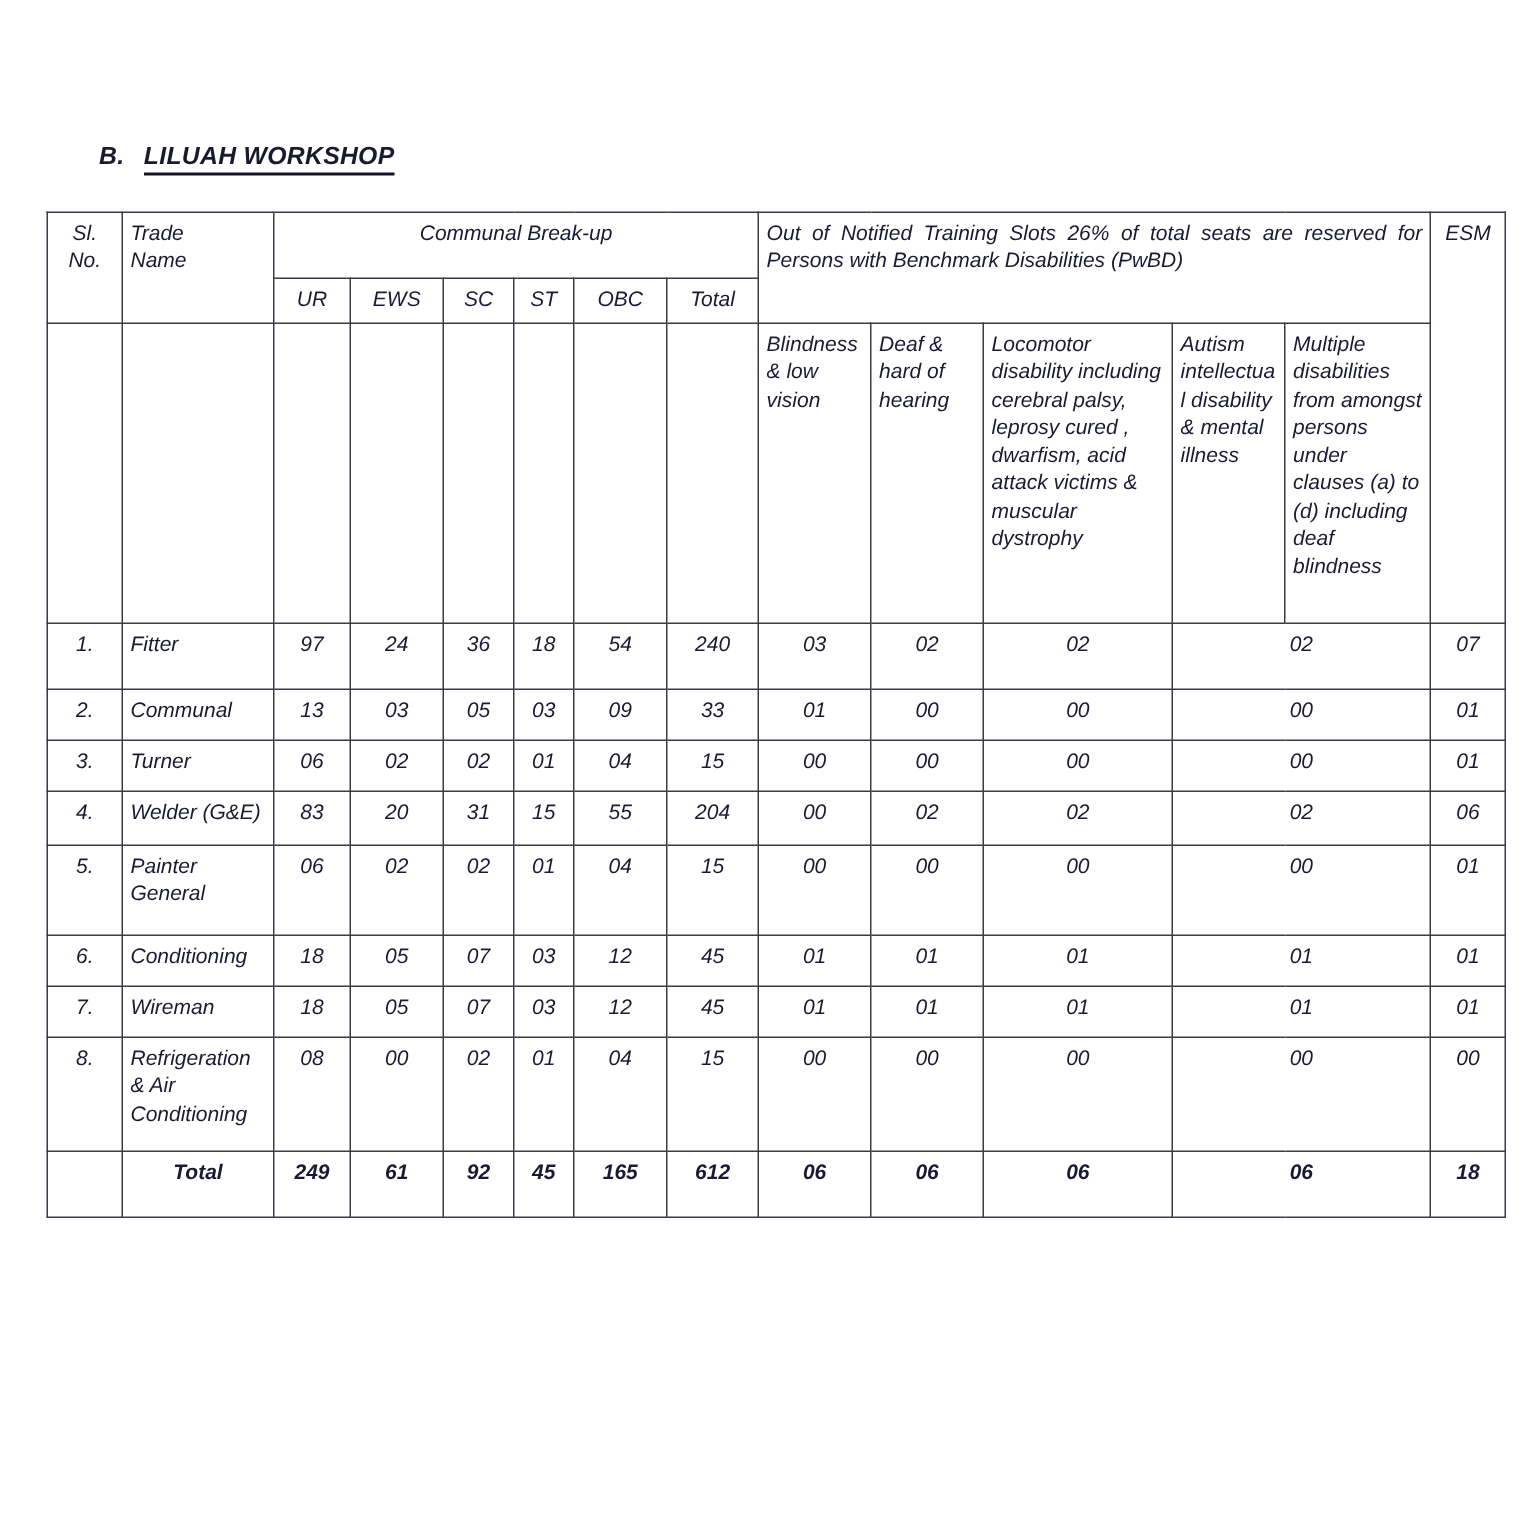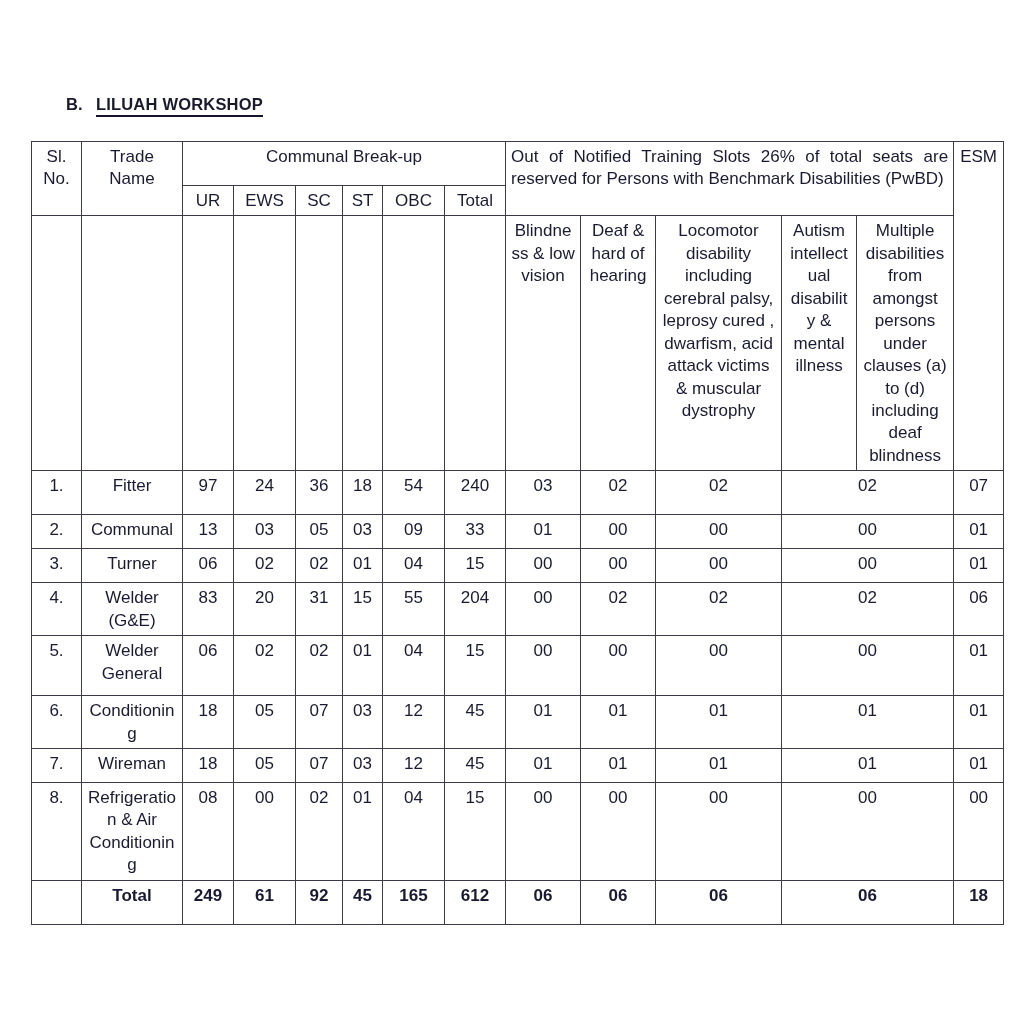--- a/index.html
+++ b/index.html
@@ -11,20 +11,21 @@
     height: 1024px;
     background: #ffffff;
     font-family: "Liberation Sans", sans-serif;
     color: #1a1a2e;
     overflow: hidden;
   }
   #page {
     position: relative;
     width: 812px;
     height: 1024px;
+    font-style: italic;
   }
 
   
   .title-block {
     position: absolute;
     left: 66px;
     top: 95px;
     font-size: 16.5px;
     font-weight: bold;
     letter-spacing: 0.2px;
@@ -44,33 +45,33 @@
   .table-wrap {
     position: absolute;
     left: 31px;
     top: 141px;
     width: 972px;
   }
   table.grid {
     border-collapse: collapse;
     table-layout: fixed;
     width: 972px;
-    font-size: 17px;
+    font-size: 14px;
     line-height: 1.32;
   }
   table.grid td {
     border: 1px solid #3a3a48;
     padding: 4px 5px 3px 5px;
     vertical-align: top;
     color: #1a1a35;
     word-wrap: break-word;
     overflow-wrap: break-word;
   }
   .c-center { text-align: center; }
-  .c-left   { text-align: center; }
+  .c-left   { text-align: left; }
   .bold     { font-weight: bold; }
   .justify  {
     text-align: justify;
     text-align-last: left;
   }
 
   
   .h-r1  { height: 44px; }
   .h-r2  { height: 30px; }
   .h-r3  { height: 200px; }
@@ -213,21 +214,21 @@
           <td class="c-center">204</td>
           <td class="c-center">00</td>
           <td class="c-center">02</td>
           <td class="c-center">02</td>
           <td colspan="2" class="c-center">02</td>
           <td class="c-center">06</td>
         </tr>
 
         <tr class="h-d5">
           <td class="c-center">5.</td>
-          <td class="c-left">Welder General</td>
+          <td class="c-left">Painter General</td>
           <td class="c-center">06</td>
           <td class="c-center">02</td>
           <td class="c-center">02</td>
           <td class="c-center">01</td>
           <td class="c-center">04</td>
           <td class="c-center">15</td>
           <td class="c-center">00</td>
           <td class="c-center">00</td>
           <td class="c-center">00</td>
           <td colspan="2" class="c-center">00</td>

